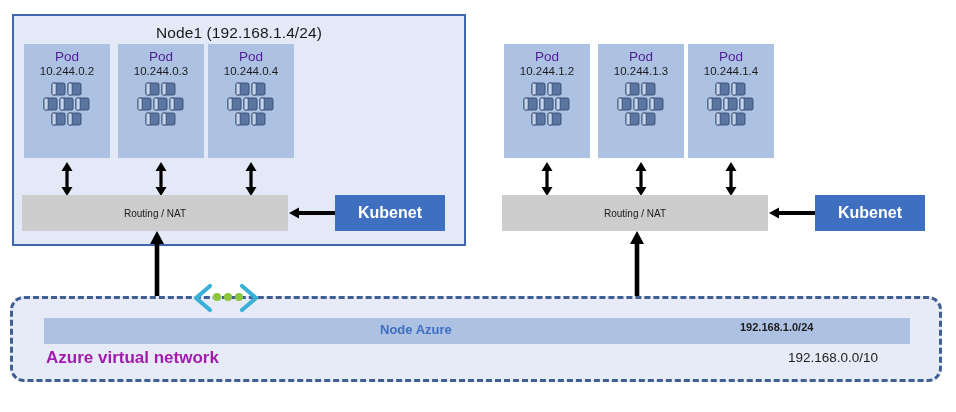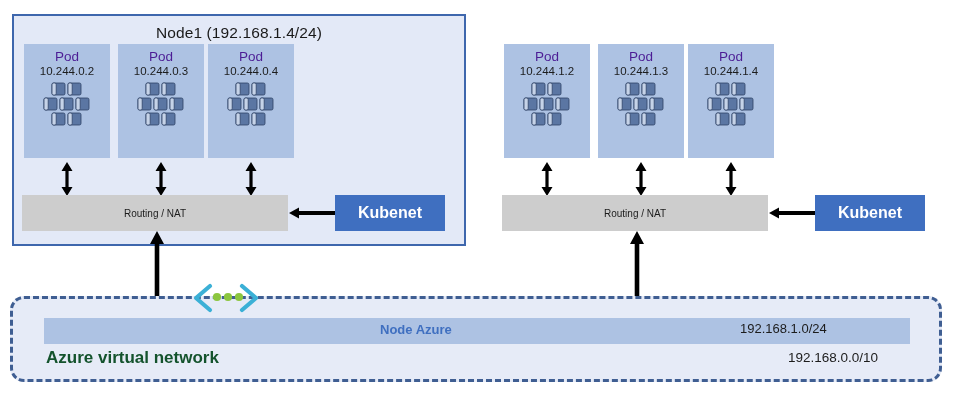--- a/index.html
+++ b/index.html
@@ -130,31 +130,31 @@
     top: 322px;
     left: 380px;
     font-size: 13px;
     font-weight: bold;
     color: #3f6fc0;
   }
   .subnet-cidr {
     position: absolute;
     top: 321px;
     left: 740px;
-    font-size: 13px;
+    font-size: 11px;
     color: #1c1c1c;
-    font-weight: normal;
+    font-weight: bold;
   }
   .vnet-title {
     position: absolute;
     top: 348px;
     left: 46px;
     font-size: 17px;
     font-weight: bold;
-    color: #14532d;
+    color: #a21caf;
   }
   .vnet-cidr {
     position: absolute;
     top: 350px;
     left: 788px;
     font-size: 13.5px;
     color: #1c1c1c;
   }
 
   

